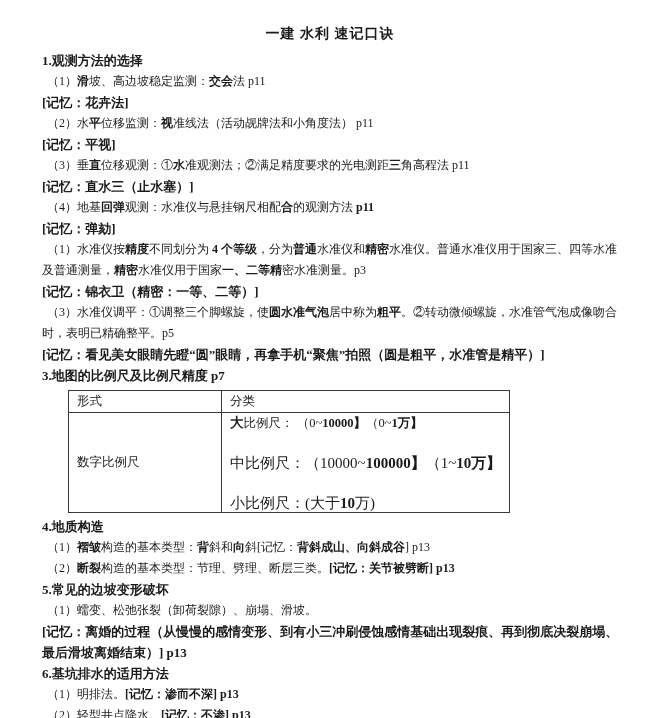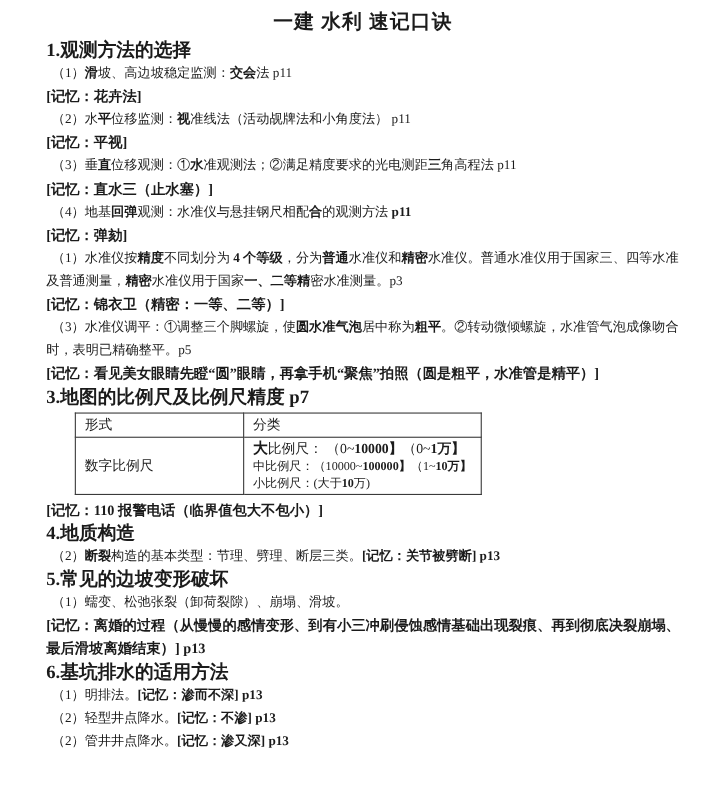--- a/index.html
+++ b/index.html
@@ -2,40 +2,40 @@
 <html><head>
 <meta charset="utf-8">
 <style>
   html,body{margin:0;padding:0;background:#ffffff;}
   .page{
     width:660px;height:718px;background:#ffffff;color:#1b1b1b;
     font-family:"Liberation Serif","DejaVu Serif",serif;
     overflow:hidden;box-sizing:border-box;
   }
   .doc-title{
-    text-align:center;font-weight:bold;font-size:18px;line-height:26px;
-    padding-top:6px;letter-spacing:1px;
+    text-align:center;font-weight:bold;font-size:14px;line-height:26px;
+    padding-top:21px;letter-spacing:1px;
   }
   .content{padding:3px 38px 0 42px;}
   .block{font-size:12px;line-height:21px;white-space:normal;}
-  .block.heading{font-weight:bold;font-size:17px;}
+  .block.heading{font-weight:bold;font-size:13px;}
   .block.memory{font-weight:bold;font-size:13px;}
   .block.item,.block.para{text-indent:5px;}
   .bd{font-weight:bold;}
   table.scale-table{
     border-collapse:collapse;margin:4px 0 3px 26px;table-layout:fixed;
   }
   table.scale-table td{
     border:1.4px solid #3a3a3a;padding:1px 8px;vertical-align:middle;
   }
   td.col-form{width:136px;}
   td.col-class{width:196px;}
   .t-head{font-size:12.5px;line-height:19px;}
   .cls-line-lg{font-size:12.5px;line-height:17px;white-space:nowrap;}
-  .cls-line-sm{font-size:11px;line-height:15.5px;white-space:nowrap;}
+  .cls-line-sm{font-size:15px;line-height:15.5px;white-space:nowrap;margin-top:24px;}
   .cls-big{font-size:13.5px;}
 </style>
 </head>
 <body>
 
 <div class="page">
   <div class="doc-title">一建 水利 速记口诀</div>
   <div class="content" id="doc-content">
       <div class="block heading"><span class="bd">1.观测方法的选择</span></div>
       <div class="block item"><span>（1）</span><span class="bd">滑</span><span>坡、高边坡稳定监测：</span><span class="bd">交会</span><span>法 p11</span></div>
@@ -60,22 +60,22 @@
           <tr>
             <td class="col-form t-head">数字比例尺</td>
             <td class="col-class">
               <div class="cls-line-lg"><span class="bd cls-big">大</span><span>比例尺： （0~</span><span class="bd">10000】</span><span>（0~</span><span class="bd">1万】</span></div>
               <div class="cls-line-sm"><span>中比例尺：（10000~</span><span class="bd">100000】</span><span>（1~</span><span class="bd">10万】</span></div>
               <div class="cls-line-sm"><span>小比例尺：(大于</span><span class="bd">10</span><span>万)</span></div>
             </td>
           </tr>
         </tbody>
       </table>
-      <div class="block memory"><span class="bd">[记忆：110 报警电话（临界值包大不包小）]</span></div>
       <div class="block heading"><span class="bd">4.地质构造</span></div>
+      <div class="block item"><span>（1）</span><span class="bd">褶皱</span><span>构造的基本类型：</span><span class="bd">背</span><span>斜和</span><span class="bd">向</span><span>斜[记忆：</span><span class="bd">背斜成山、向斜成谷</span><span>] p13</span></div>
       <div class="block item"><span>（2）</span><span class="bd">断裂</span><span>构造的基本类型：节理、劈理、断层三类。</span><span class="bd">[记忆：关节被劈断] p13</span></div>
       <div class="block heading"><span class="bd">5.常见的边坡变形破坏</span></div>
       <div class="block item"><span>（1）蠕变、松弛张裂（卸荷裂隙）、崩塌、滑坡。</span></div>
       <div class="block memory"><span class="bd">[记忆：离婚的过程（从慢慢的感情变形、到有小三冲刷侵蚀感情基础出现裂痕、再到彻底决裂崩塌、最后滑坡离婚结束）] p13</span></div>
       <div class="block heading"><span class="bd">6.基坑排水的适用方法</span></div>
       <div class="block item"><span>（1）明排法。</span><span class="bd">[记忆：渗而不深] p13</span></div>
       <div class="block item"><span>（2）轻型井点降水。</span><span class="bd">[记忆：不渗] p13</span></div>
       <div class="block item"><span>（2）管井井点降水。</span><span class="bd">[记忆：渗又深] p13</span></div>
     </div>
 </div>

